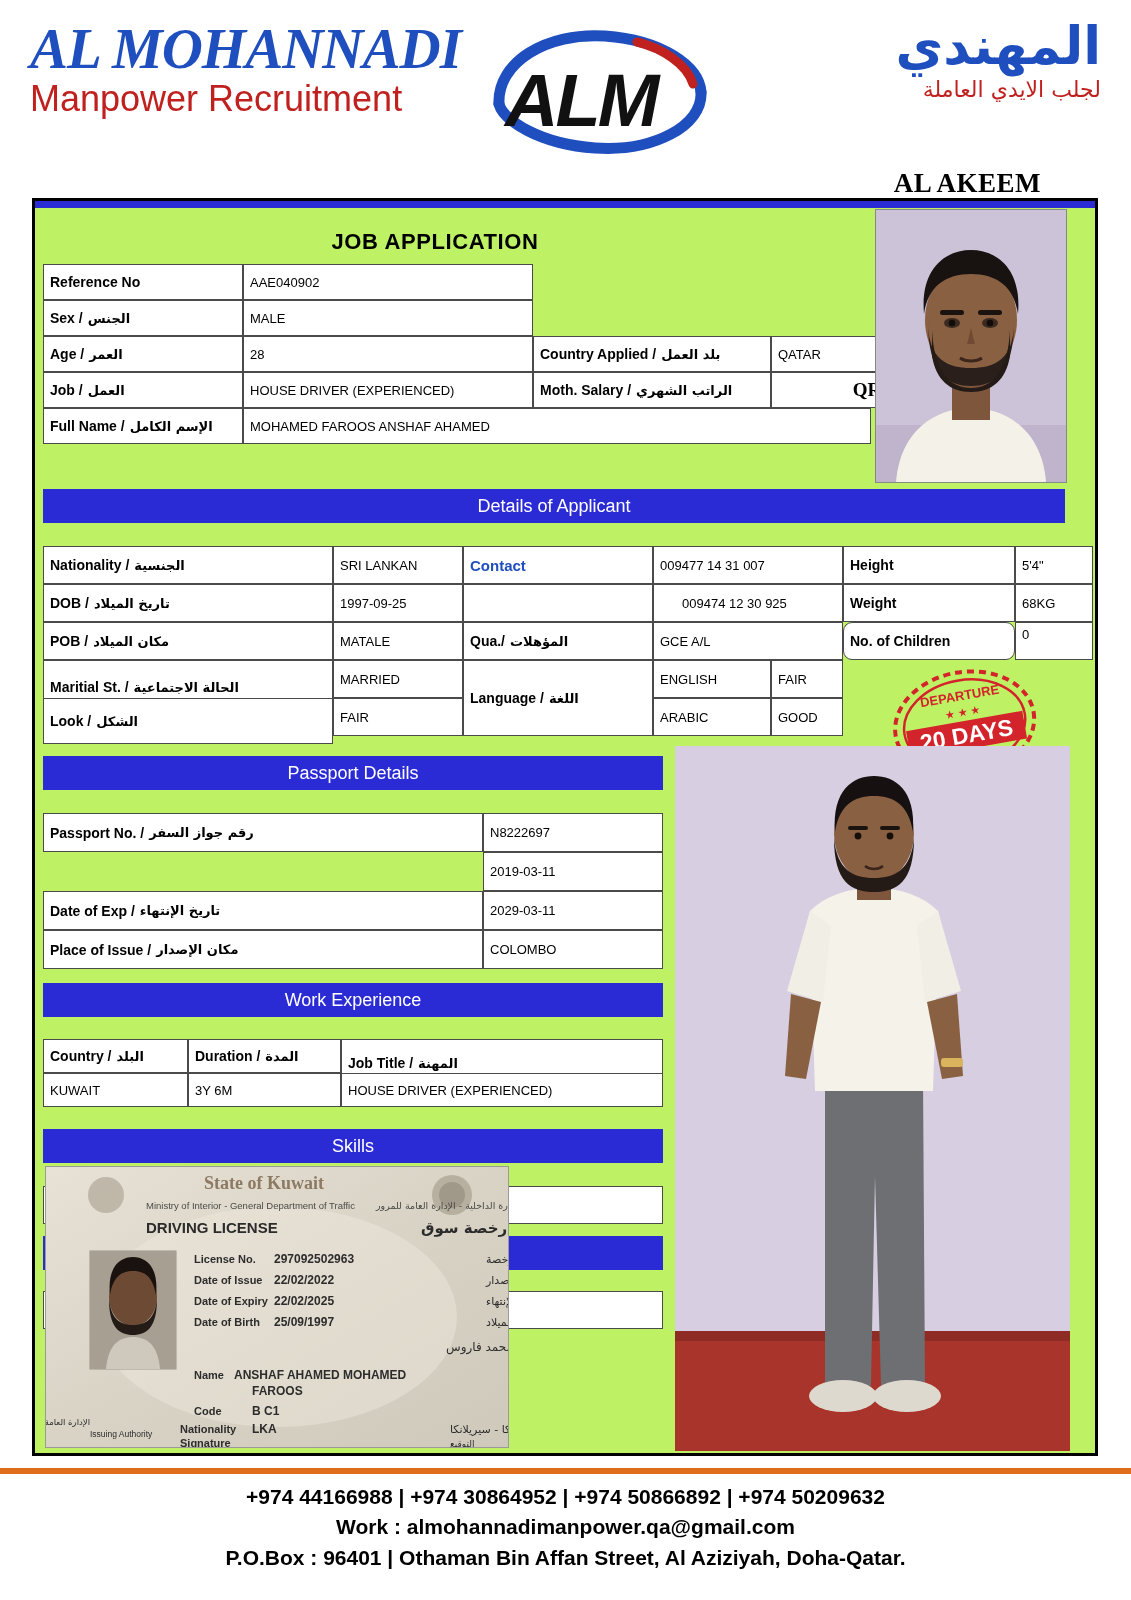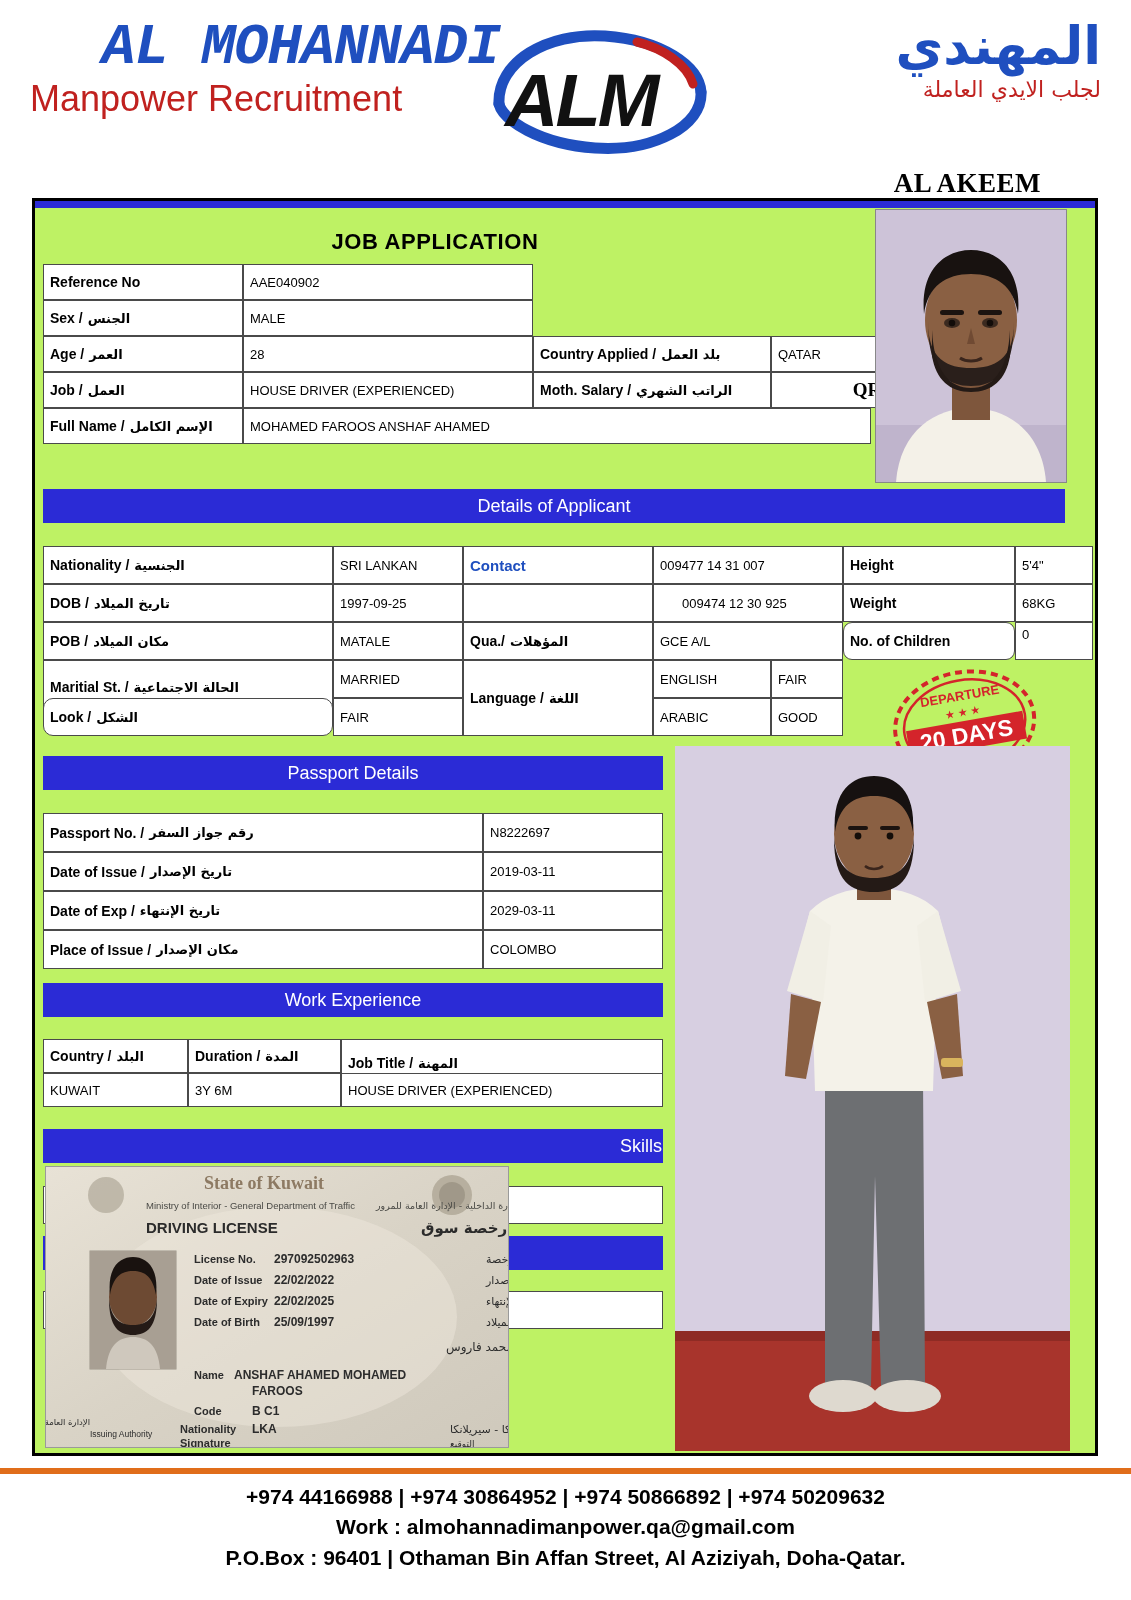--- a/index.html
+++ b/index.html
@@ -20,29 +20,28 @@
     position: relative;
     height: 180px;
   }
   .brand-left {
     position: absolute;
     left: 30px;
     top: 20px;
     width: 470px;
   }
   .brand-name {
-    font-family: Liberation Mono, monospace;
+    font-family: Liberation Serif, serif;
     font-weight: bold;
     font-style: italic;
     font-size: 57px;
     letter-spacing: -1px;
     color: #1f4fbf;
     line-height: 1;
     white-space: nowrap;
-    text-align: right;
   }
   .brand-sub {
     font-family: "Liberation Sans", sans-serif;
     font-size: 36px;
     color: #c0211f;
     line-height: 1.1;
     margin-top: 2px;
     white-space: nowrap;
   }
   .logo-mark {
@@ -376,21 +375,21 @@
   <div class="cell val" style="left:298px; top:421px; width:130px; height:38px;">MATALE</div>
 
   <div class="cell lbl" style="left:8px; top:459px; width:290px; height:54px;">
     <span class="lbl-row">
       <span>Maritial St. /</span>
       <span class="ar">الحالة الاجتماعية</span>
     </span>
   </div>
   <div class="cell val" style="left:298px; top:459px; width:130px; height:38px;">MARRIED</div>
 
-  <div class="cell lbl" style="left:8px; top:497px; width:290px; height:38px;border-radius:10px;">
+  <div class="cell lbl" style="left:8px; top:497px; width:290px; height:46px;">
     <span class="lbl-row">
       <span>Look /</span>
       <span class="ar">الشكل</span>
     </span>
   </div>
   <div class="cell val" style="left:298px; top:497px; width:130px; height:38px;">FAIR</div>
 
   <div class="cell" style="left:428px; top:345px; width:190px; height:38px;">
     <span class="contact-lbl">Contact</span>
   </div>
@@ -478,26 +477,20 @@
   <div class="section-bar" style="left:8px; top:555px; width:620px; height:34px;">Passport Details</div>
 
   <div class="cell lbl" style="left:8px; top:612px; width:440px; height:39px;">
     <span class="lbl-row">
       <span>Passport No. /</span>
       <span class="ar">رقم جواز السفر</span>
     </span>
   </div>
   <div class="cell val" style="left:448px; top:612px; width:180px; height:39px;">N8222697</div>
 
-  <div class="cell lbl" style="left:8px; top:651px; width:440px; height:39px;">
-    <span class="lbl-row">
-      <span>Date of Issue /</span>
-      <span class="ar">تاريخ الإصدار</span>
-    </span>
-  </div>
   <div class="cell val" style="left:448px; top:651px; width:180px; height:39px;">2019-03-11</div>
 
   <div class="cell lbl" style="left:8px; top:690px; width:440px; height:39px;">
     <span class="lbl-row">
       <span>Date of Exp /</span>
       <span class="ar">تاريخ الإنتهاء</span>
     </span>
   </div>
   <div class="cell val" style="left:448px; top:690px; width:180px; height:39px;">2029-03-11</div>
 
@@ -527,21 +520,21 @@
     <span class="lbl-row">
       <span>Job Title /</span>
       <span class="ar">المهنة</span>
     </span>
   </div>
 
   <div class="cell val" style="left:8px; top:872px; width:145px; height:34px;">KUWAIT</div>
   <div class="cell val" style="left:153px; top:872px; width:153px; height:34px;">3Y 6M</div>
   <div class="cell val" style="left:306px; top:872px; width:322px; height:34px;">HOUSE DRIVER (EXPERIENCED)</div>
 
-  <div class="section-bar" style="left:8px; top:928px; width:620px; height:34px;text-align:right;">Skills</div>
+  <div class="section-bar" style="left:8px; top:928px; width:620px; height:34px;">Skills</div>
 
   <div class="cell" style="left:8px; top:985px; width:620px; height:38px;"></div>
   <div class="section-bar" style="left:8px; top:1035px; width:620px; height:34px;"></div>
   <div class="cell" style="left:8px; top:1090px; width:620px; height:38px;"></div>
 
   <div class="lic">
     <svg width="462" height="280" viewBox="0 0 462 280">
       <defs>
         <linearGradient id="licbg" x1="0" y1="0" x2="1" y2="1">
           <stop offset="0%" stop-color="#e8e2d6"></stop>

